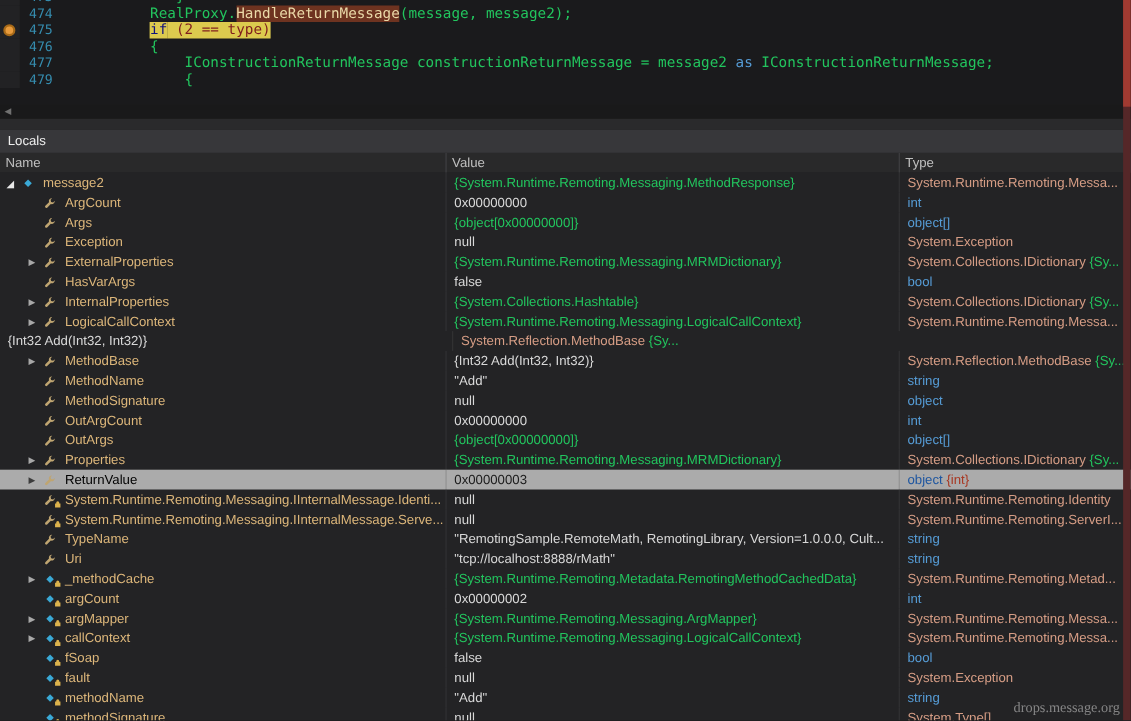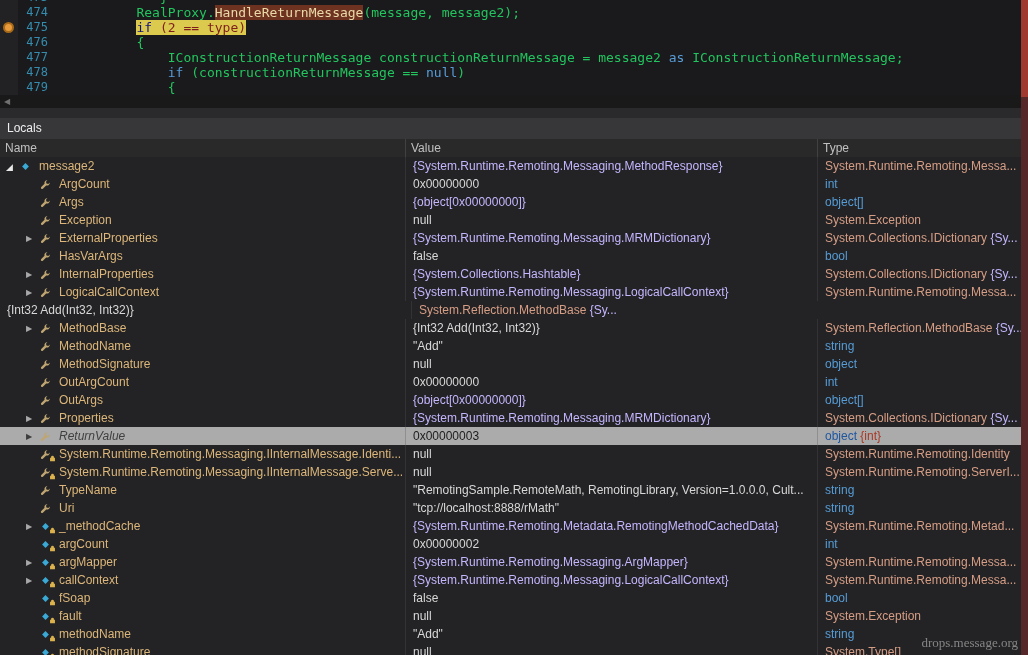--- a/index.html
+++ b/index.html
@@ -32,23 +32,23 @@
   .cell{overflow:hidden;white-space:nowrap;height:18px;}
   .c-name{width:406px;flex:none;border-right:1px solid #333335;}
   .c-value{width:412px;flex:none;border-right:1px solid #333335;padding-left:7px;}
   .c-type{flex:1;padding-left:7px;}
   .exp{display:inline-block;width:14px;font-size:8px;color:#a8a8a8;vertical-align:middle;}
   .exp.open{font-size:9px;color:#e8e8e8;}
   .icon{display:inline-block;width:15px;height:13px;position:relative;vertical-align:middle;margin-right:4px;}
   .icon svg{width:11px;height:11px;position:absolute;left:0;top:1px;}
   .icon svg.lk{width:7px;height:7px;left:auto;right:-1px;top:auto;bottom:-1px;}
   .nm{color:#dcb67a;}
-  .nm-green{color:#404040;font-style:italic;}
+  .nm-green{color:#000000;}
   .sg-plain{color:#d8d8d8;}
-  .sg-obj{color:#c4b5fd;}
+  .sg-obj{color:#22c55e;}
   .sg-kw{color:#569cd6;}
   .sg-tan{color:#d69d85;}
   .selected{background:#ababab;}
   .selected .sg-plain{color:#1c1c1c;}
   .selected .sg-kw{color:#1e56a0;}
   .selected .sg-obj{color:#a83823;}
   .selected .exp{color:#3c3c3c;}
   .selected .c-name,.selected .c-value{border-right-color:#8f8f8f;}
 
   
@@ -62,21 +62,20 @@
 
 <div class="screen">
 
   <div class="editor">
     <div class="ed-lines">
         <div class="ed-line"><div class="ed-margin"></div><div class="ed-num">473</div><div class="ed-code"><span class="tok-plain">            }</span></div></div>
         <div class="ed-line"><div class="ed-margin"></div><div class="ed-num">474</div><div class="ed-code"><span class="tok-plain">         </span><span class="tok-plain">RealProxy</span><span class="tok-plain">.</span><span class="tok-mhl">HandleReturnMessage</span><span class="tok-plain">(message, message2);</span></div></div>
         <div class="ed-line"><div class="ed-margin"><span class="bp"></span></div><div class="ed-num">475</div><div class="ed-code"><span class="tok-plain">         </span><span class="tok-ykw">if</span><span class="tok-ytxt"> (2 == type)</span></div></div>
         <div class="ed-line"><div class="ed-margin"></div><div class="ed-num">476</div><div class="ed-code"><span class="tok-plain">         {</span></div></div>
         <div class="ed-line"><div class="ed-margin"></div><div class="ed-num">477</div><div class="ed-code"><span class="tok-plain">             IConstructionReturnMessage constructionReturnMessage = message2 </span><span class="tok-kw">as</span><span class="tok-plain"> IConstructionReturnMessage;</span></div></div>
-        <div class="ed-line"><div class="ed-margin"></div><div class="ed-num">478</div><div class="ed-code"><span class="tok-plain">             </span><span class="tok-kw">if</span><span class="tok-plain"> (constructionReturnMessage == </span><span class="tok-kw">null</span><span class="tok-plain">)</span></div></div>
         <div class="ed-line"><div class="ed-margin"></div><div class="ed-num">479</div><div class="ed-code"><span class="tok-plain">             {</span></div></div>
       </div>
   </div>
 
   <div class="hscroll">
     <span>◀</span>
   </div>
 
   <div class="splitter"></div>
 

